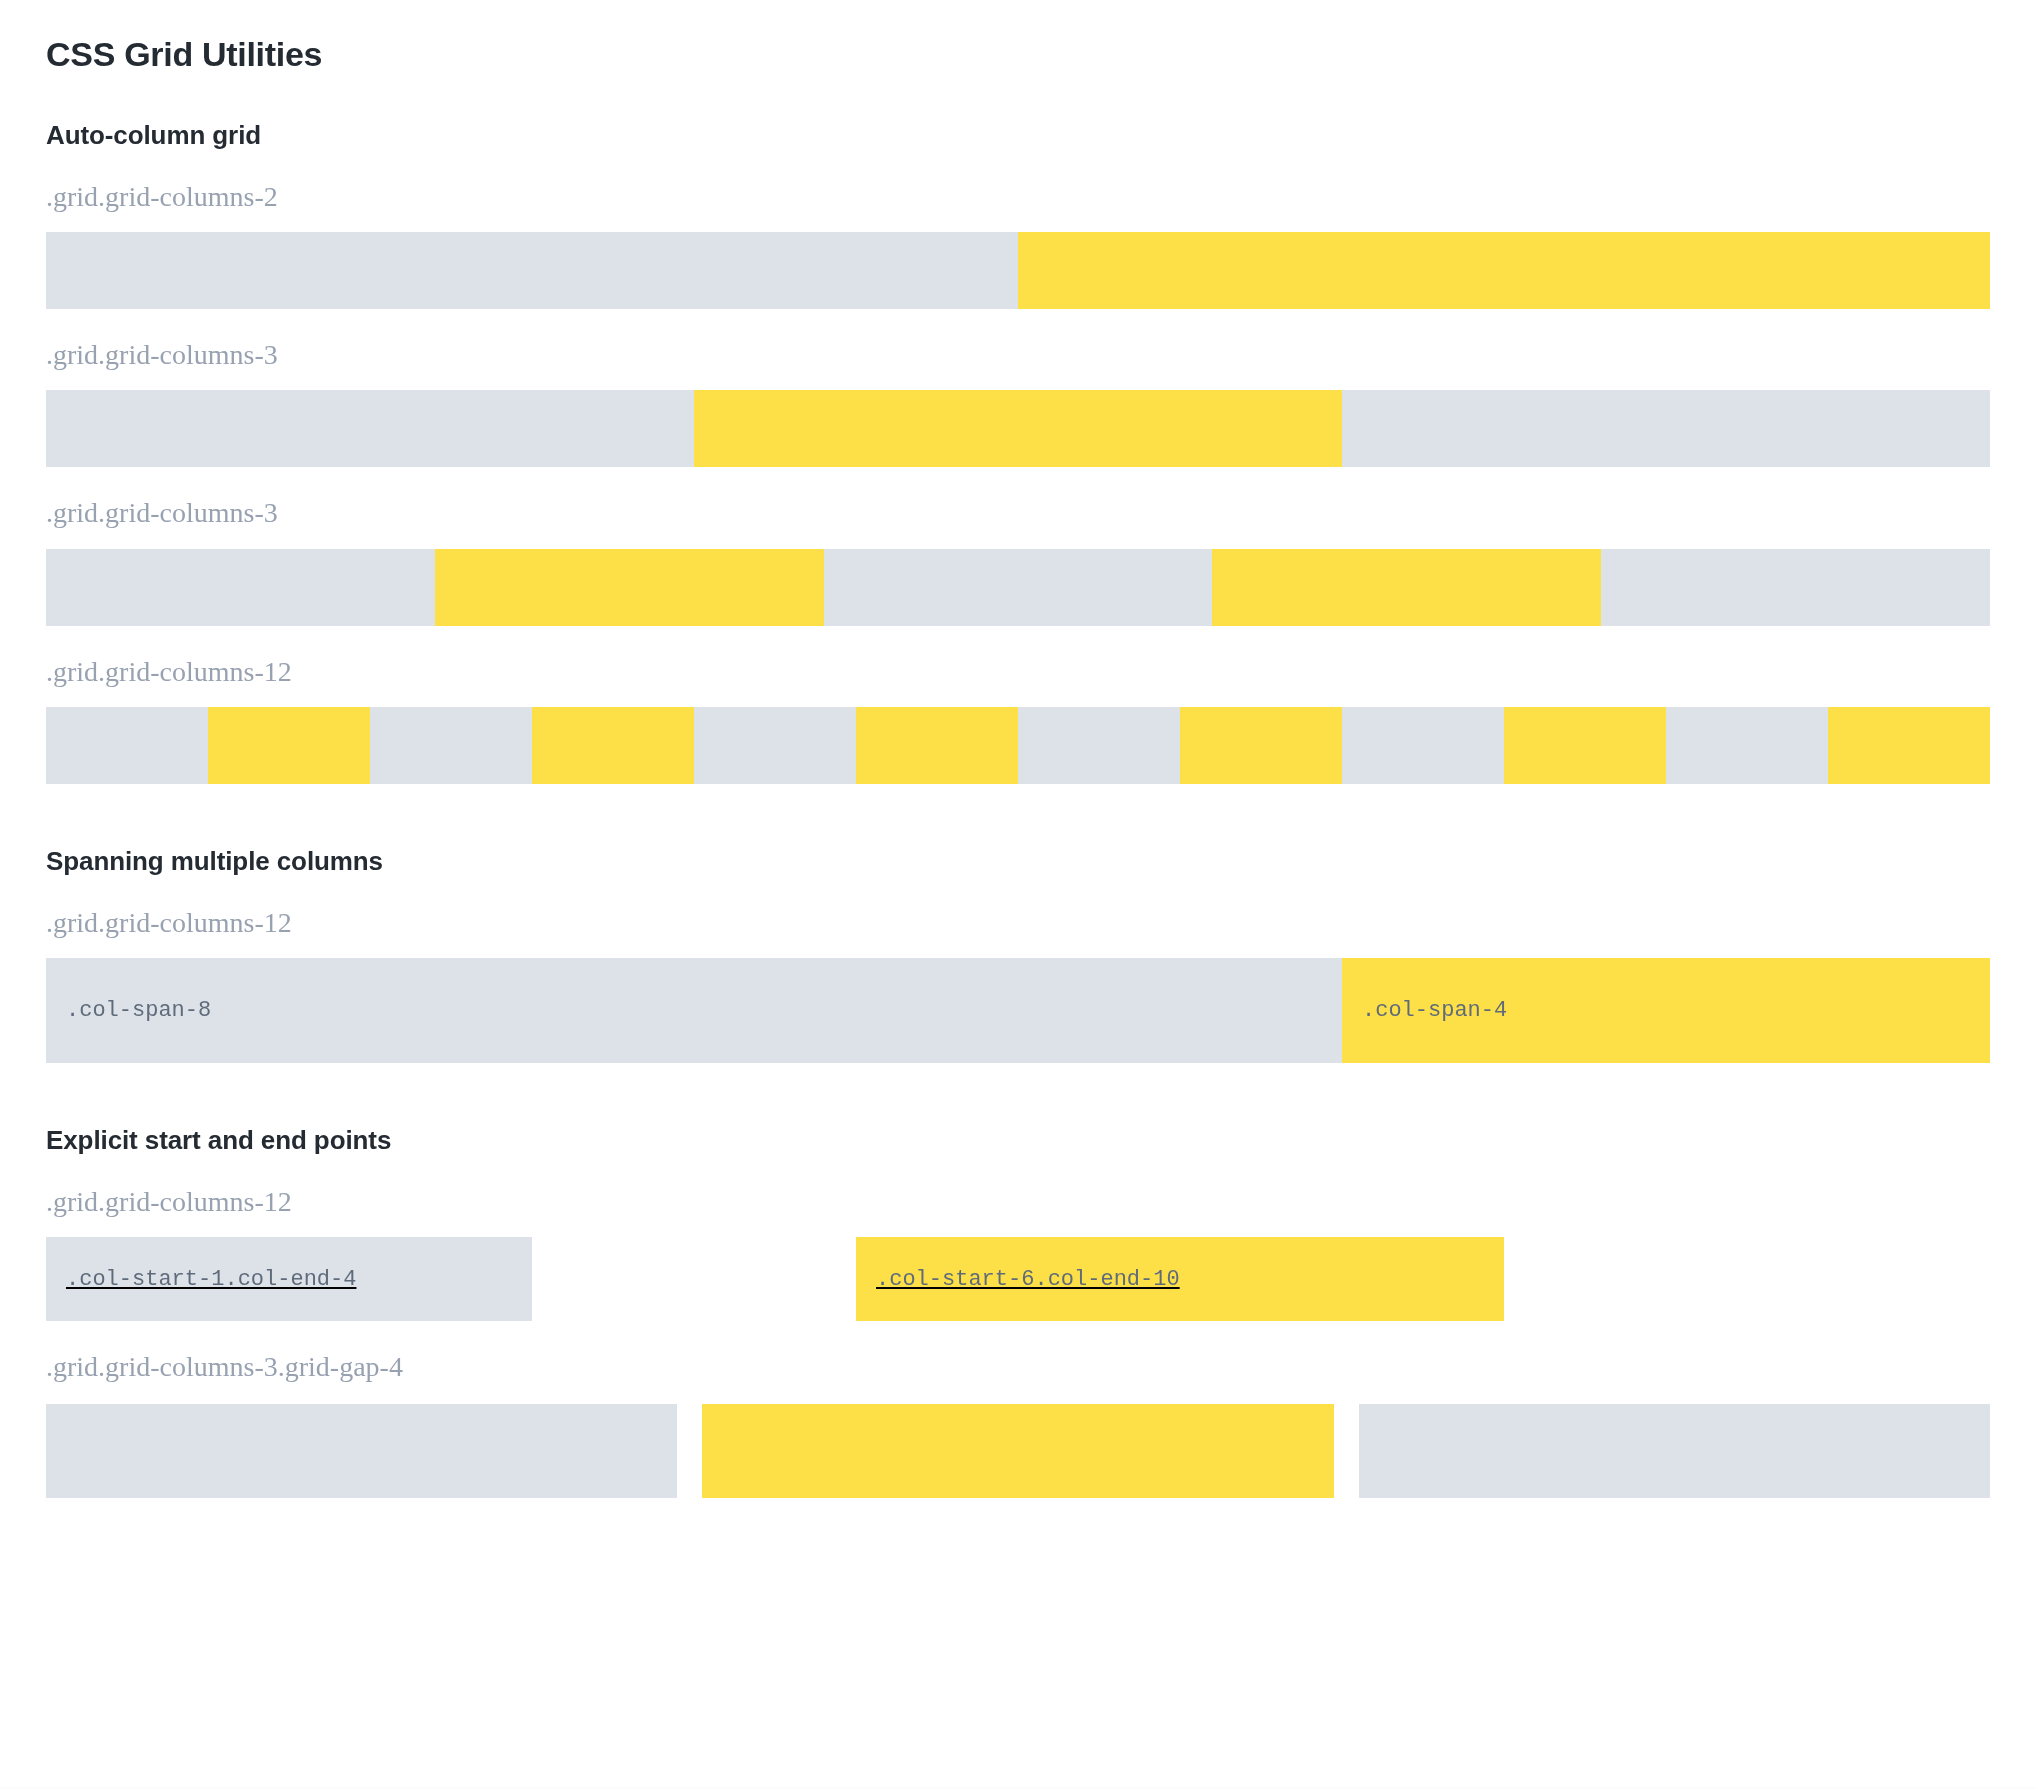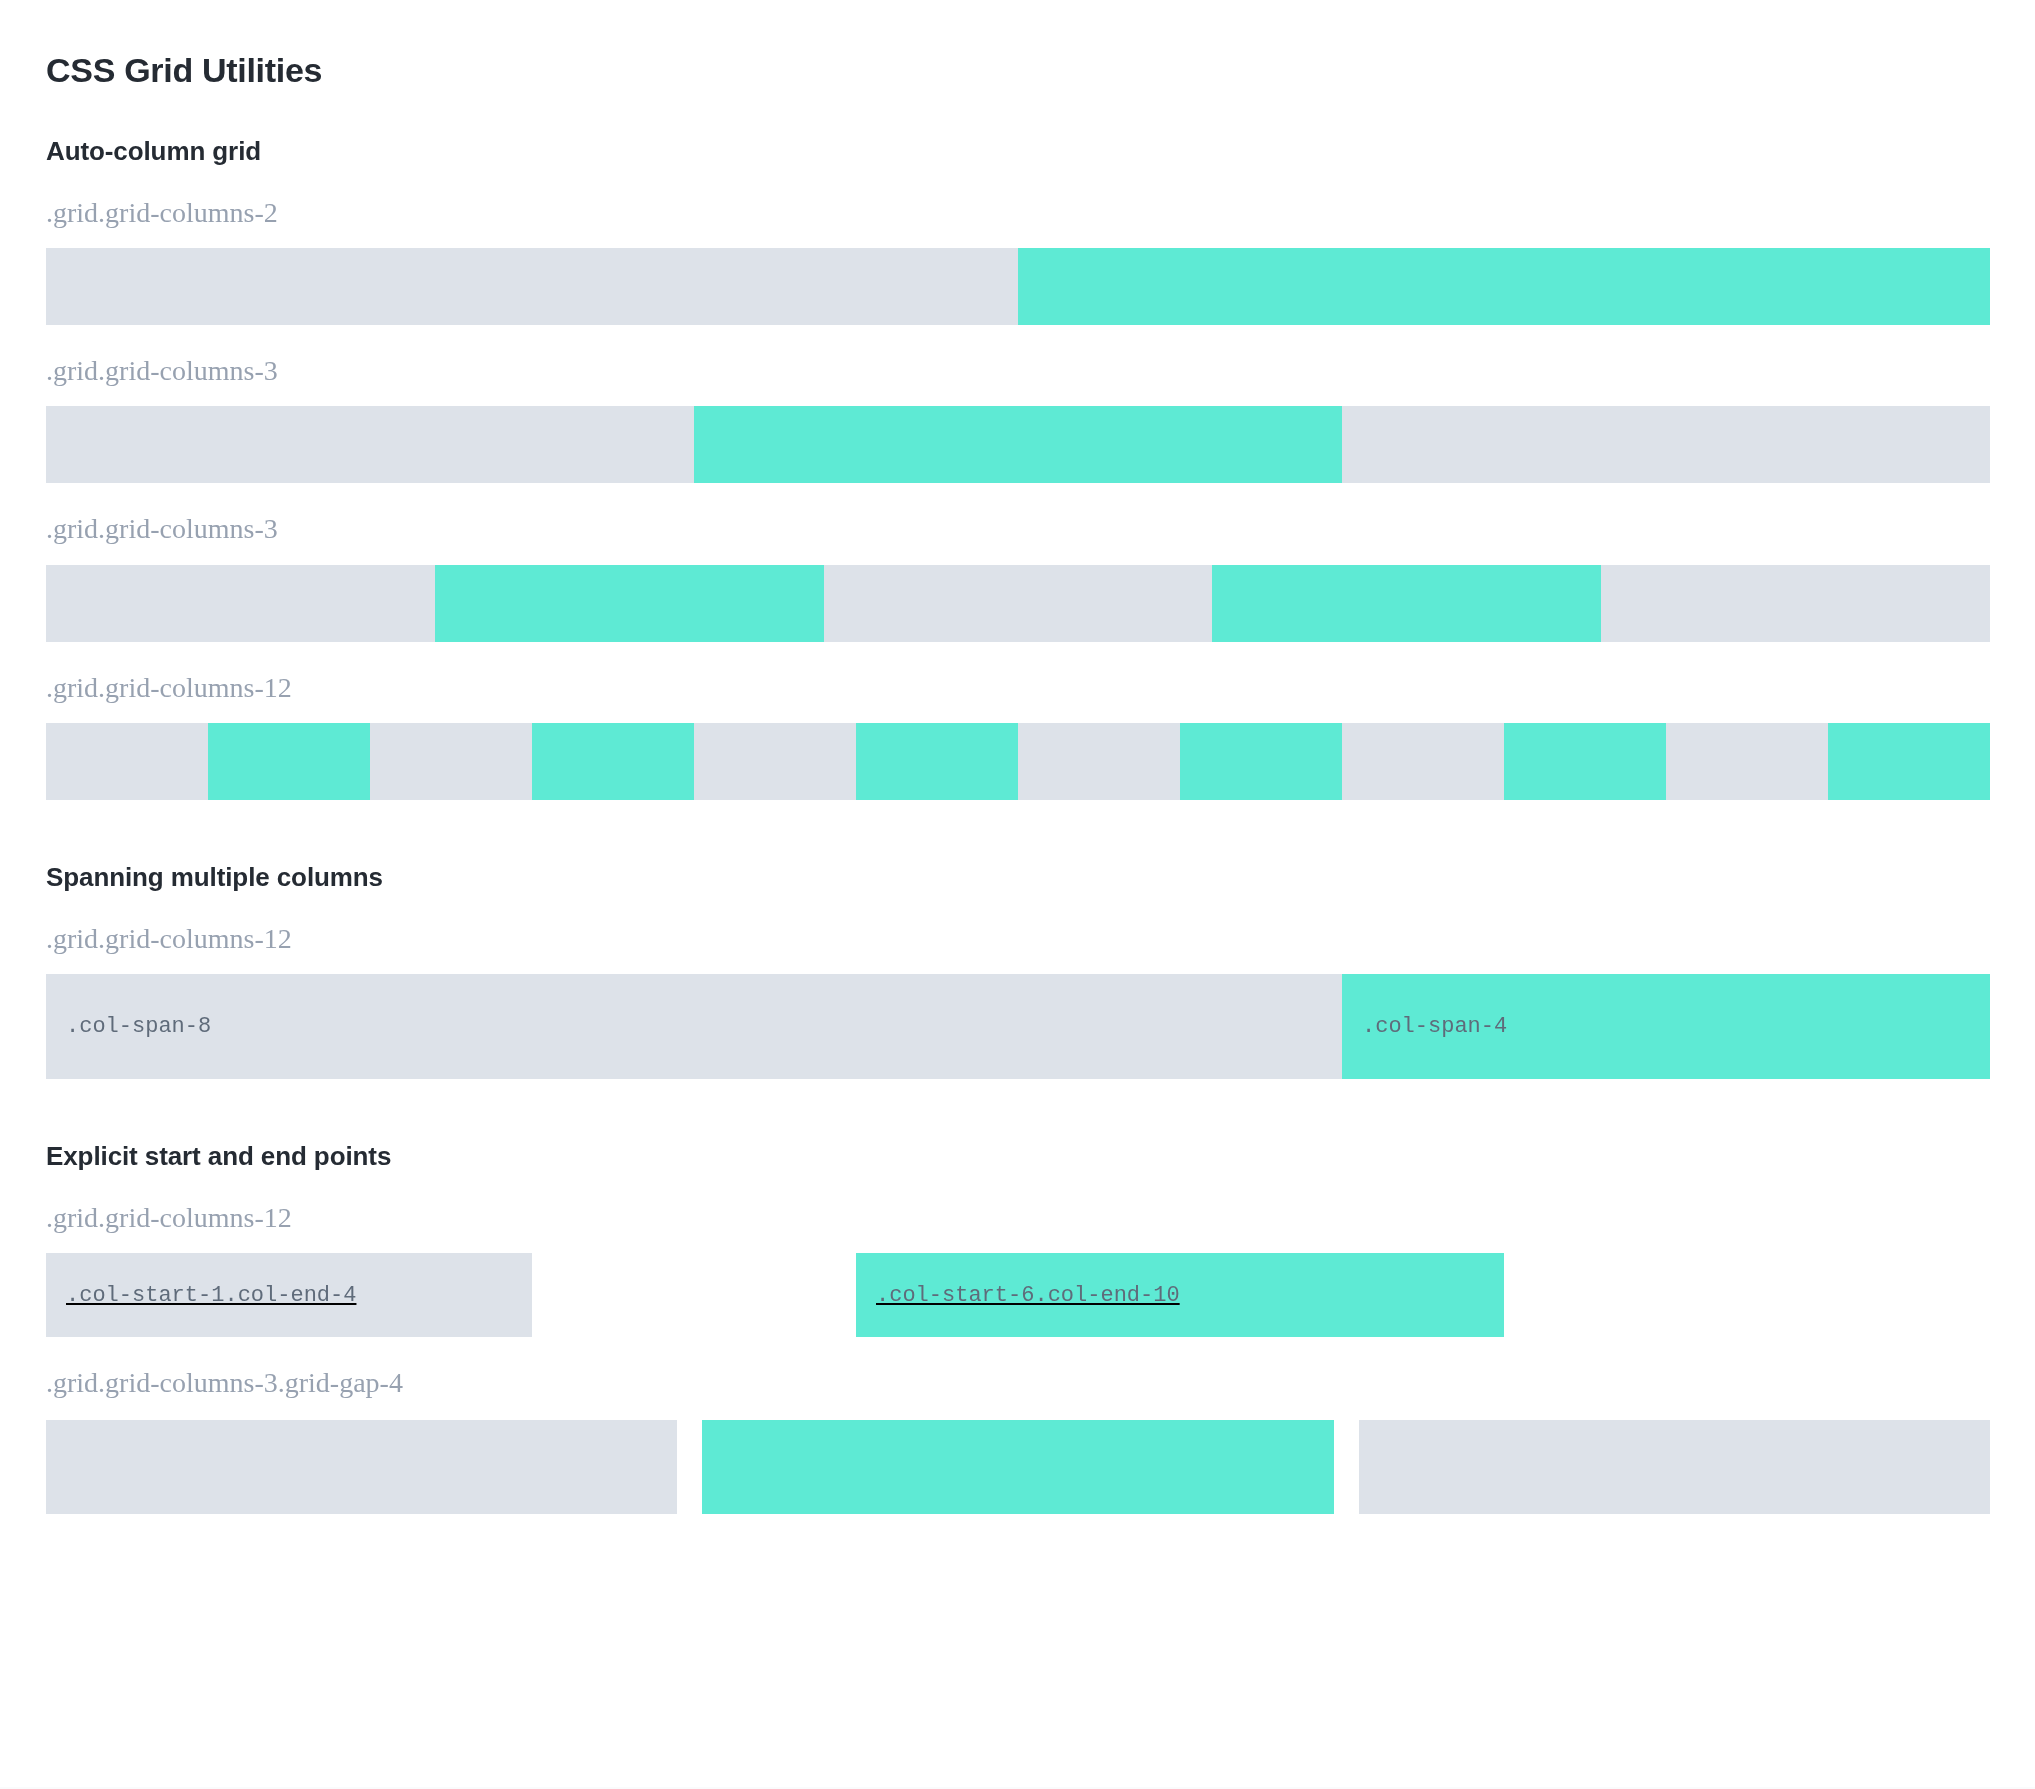--- a/index.html
+++ b/index.html
@@ -12,21 +12,21 @@
     height: 1789px;
     font-family: "Liberation Sans", sans-serif;
     -webkit-font-smoothing: antialiased;
     overflow: hidden;
     position: relative;
   }
 
   .page {
     position: relative;
     width: 2036px;
-    padding: 16px 46px;
+    padding: 0 46px;
     background: #ffffff;
   }
 
   .page-title {
     font-size: 34px;
     font-weight: bold;
     color: #252b33;
     letter-spacing: -0.3px;
     margin: 0;
     padding-top: 34px;
@@ -64,21 +64,21 @@
   .grid-columns-2  { grid-template-columns: repeat(2, 1fr); }
   .grid-columns-3  { grid-template-columns: repeat(3, 1fr); }
   .grid-columns-5  { grid-template-columns: repeat(5, 1fr); }
   .grid-columns-12 { grid-template-columns: repeat(12, 1fr); text-align: center; }
   .grid-gap-4 { column-gap: 25px; }
 
   .cell {
     height: 77px;
     background: #dde2e9;
   }
-  .cell.dark { background: #5eead4; }
+  .cell.dark { background: #fde047; }
 
   .cell-tall { height: 105px; }
   .cell-mid  { height: 84px; text-decoration: underline; }
 
   .cell-labeled {
     display: flex;
     align-items: center;
     padding-left: 20px;
   }
   .cell-label {

